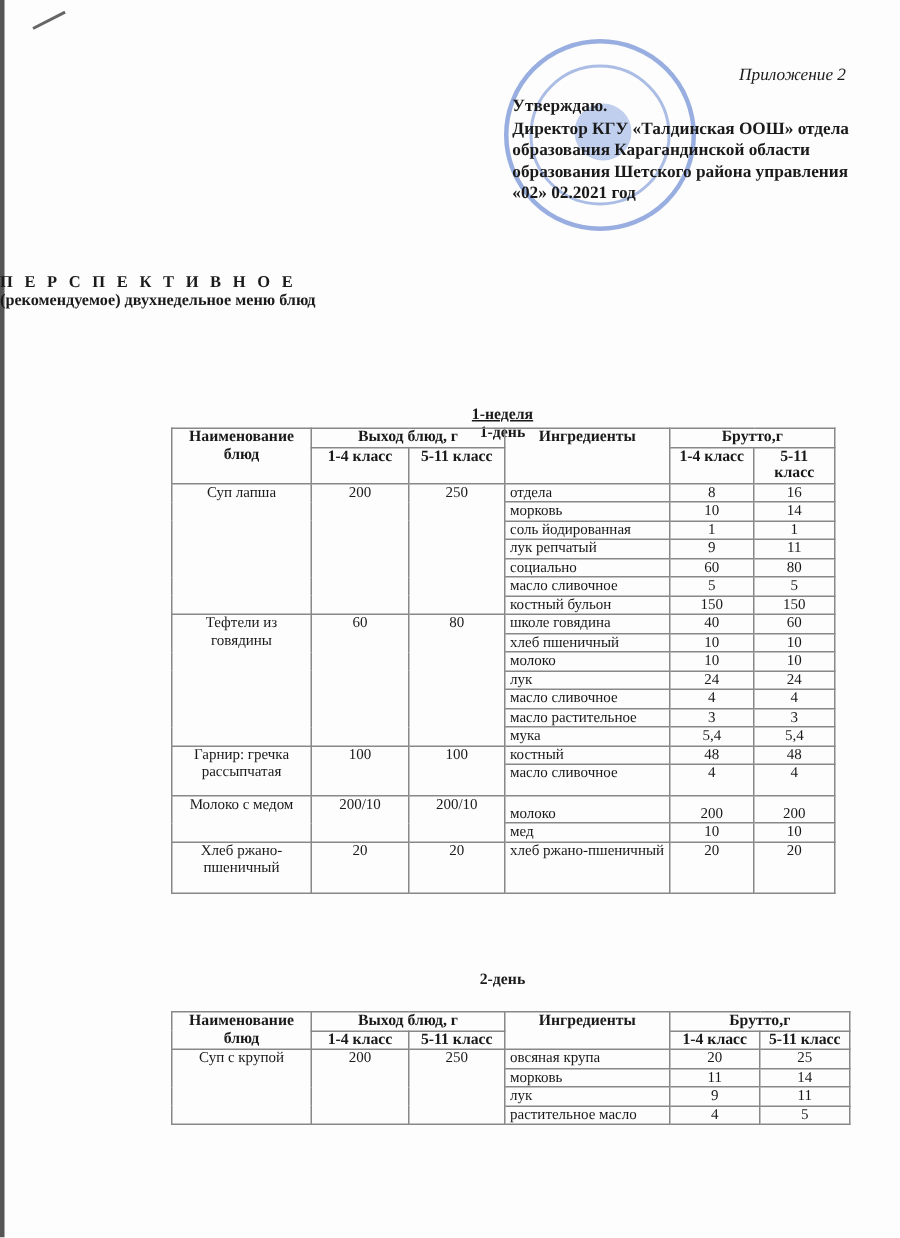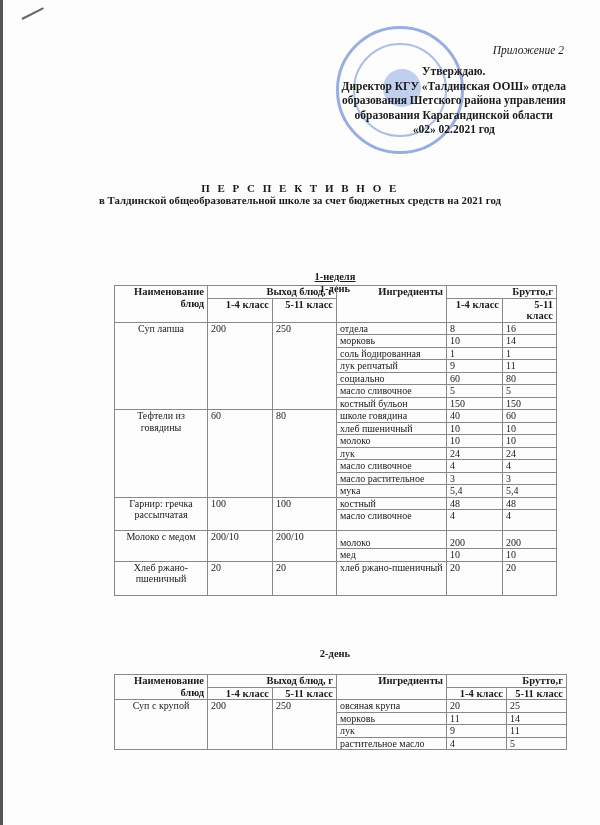--- a/index.html
+++ b/index.html
@@ -7,59 +7,59 @@
          font-family:"Liberation Serif","DejaVu Serif",serif; color:#1a1a1a; }
   .edge-left { position:absolute; left:0; top:0; width:3px; height:825px; background:#555; }
   .pen-mark { position:absolute; left:22px; top:18px; width:24px; height:2px; background:#666; transform:rotate(-27deg); transform-origin:left center; }
   .stamp { position:absolute; left:336px; top:26px; width:128px; height:128px; border-radius:50%;
            border:3px solid rgba(70,110,200,0.55); box-sizing:border-box; }
   .stamp .inner { position:absolute; left:14px; top:14px; width:94px; height:94px; border-radius:50%;
                   border:2px solid rgba(70,110,200,0.45); box-sizing:border-box; }
   .stamp .emblem { position:absolute; left:28px; top:28px; width:38px; height:38px; border-radius:50%;
                    background:rgba(80,120,210,0.35); }
   .appendix { position:absolute; right:36px; top:44px; font-style:italic; font-size:11.5px; }
-  .approve { position:absolute; right:34px; top:64px; text-align:center; font-weight:bold; font-size:11.5px; line-height:14.5px;margin-left:12px; }
+  .approve { position:absolute; right:34px; top:64px; text-align:left; font-weight:bold; font-size:11.5px; line-height:14.5px;margin-left:12px; }
   .approve .sig-line { display:inline-block; width:80px; border-bottom:1px solid #222; margin-right:2px; vertical-align:baseline; }
-  .title-block { position:absolute; left:0; width:600px; top:182px; text-align:center; font-weight:bold; font-size:10.8px; line-height:12px; }
+  .title-block { position:absolute; left:0; width:600px; top:182px; text-align:left; font-weight:bold; font-size:10.8px; line-height:12px; }
   .title-block .t1 { letter-spacing:2.5px; font-size:11px; }
   .week { position:absolute; left:0; width:670px; top:271px; text-align:center; font-weight:bold; font-size:10.5px; line-height:12px; }
   .week u { text-decoration:underline; }
   .day2 { position:absolute; left:0; width:670px; top:648px; text-align:center; font-weight:bold; font-size:10.5px; }
   table.menu { position:absolute; left:114px; border-collapse:collapse; font-size:10px; table-layout:fixed; }
   table.menu td, table.menu th { border:1px solid #888; padding:0 3px; vertical-align:top; line-height:11.5px; }
-  table.menu th { font-weight:bold; text-align:right; font-size:10.5px; }
-  table.menu td.num { text-align:left; }
+  table.menu th { font-weight:bold; text-align:center; font-size:10.5px; }
+  table.menu td.num { text-align:center; }
   table.menu td.name { text-align:center; }
   #t1 { top:285px; }
   #t2 { top:674px; }
 </style>
 </head>
 <body>
 
 <div class="edge-left"></div>
 <div class="pen-mark"></div>
 
 <div class="stamp">
   <div class="inner"></div>
   <div class="emblem" style="left:44px;top:40px;"></div>
 </div>
 
 <div class="appendix">Приложение 2</div>
 
 <div class="approve">
   <div>Утверждаю.</div>
   <div>Директор КГУ «Талдинская ООШ» отдела</div>
+  <div>образования Карагандинской области</div>
   <div>образования Шетского района управления</div>
-  <div>образования Карагандинской области</div>
   <div>«02» 02.2021 год</div>
 </div>
 
 <div class="title-block">
   <div class="t1">П Е Р С П Е К Т И В Н О Е</div>
-  <div>в Талдинской общеобразовательной школе за счет бюджетных средств на 2021 год</div>
+  <div>(рекомендуемое) двухнедельное меню блюд</div>
 </div>
 
 <div class="week">
   <div><u>1-неделя</u></div>
   <div>1-день</div>
 </div>
 
 <table class="menu" id="t1">
   <colgroup>
       <col style="width:93px">

